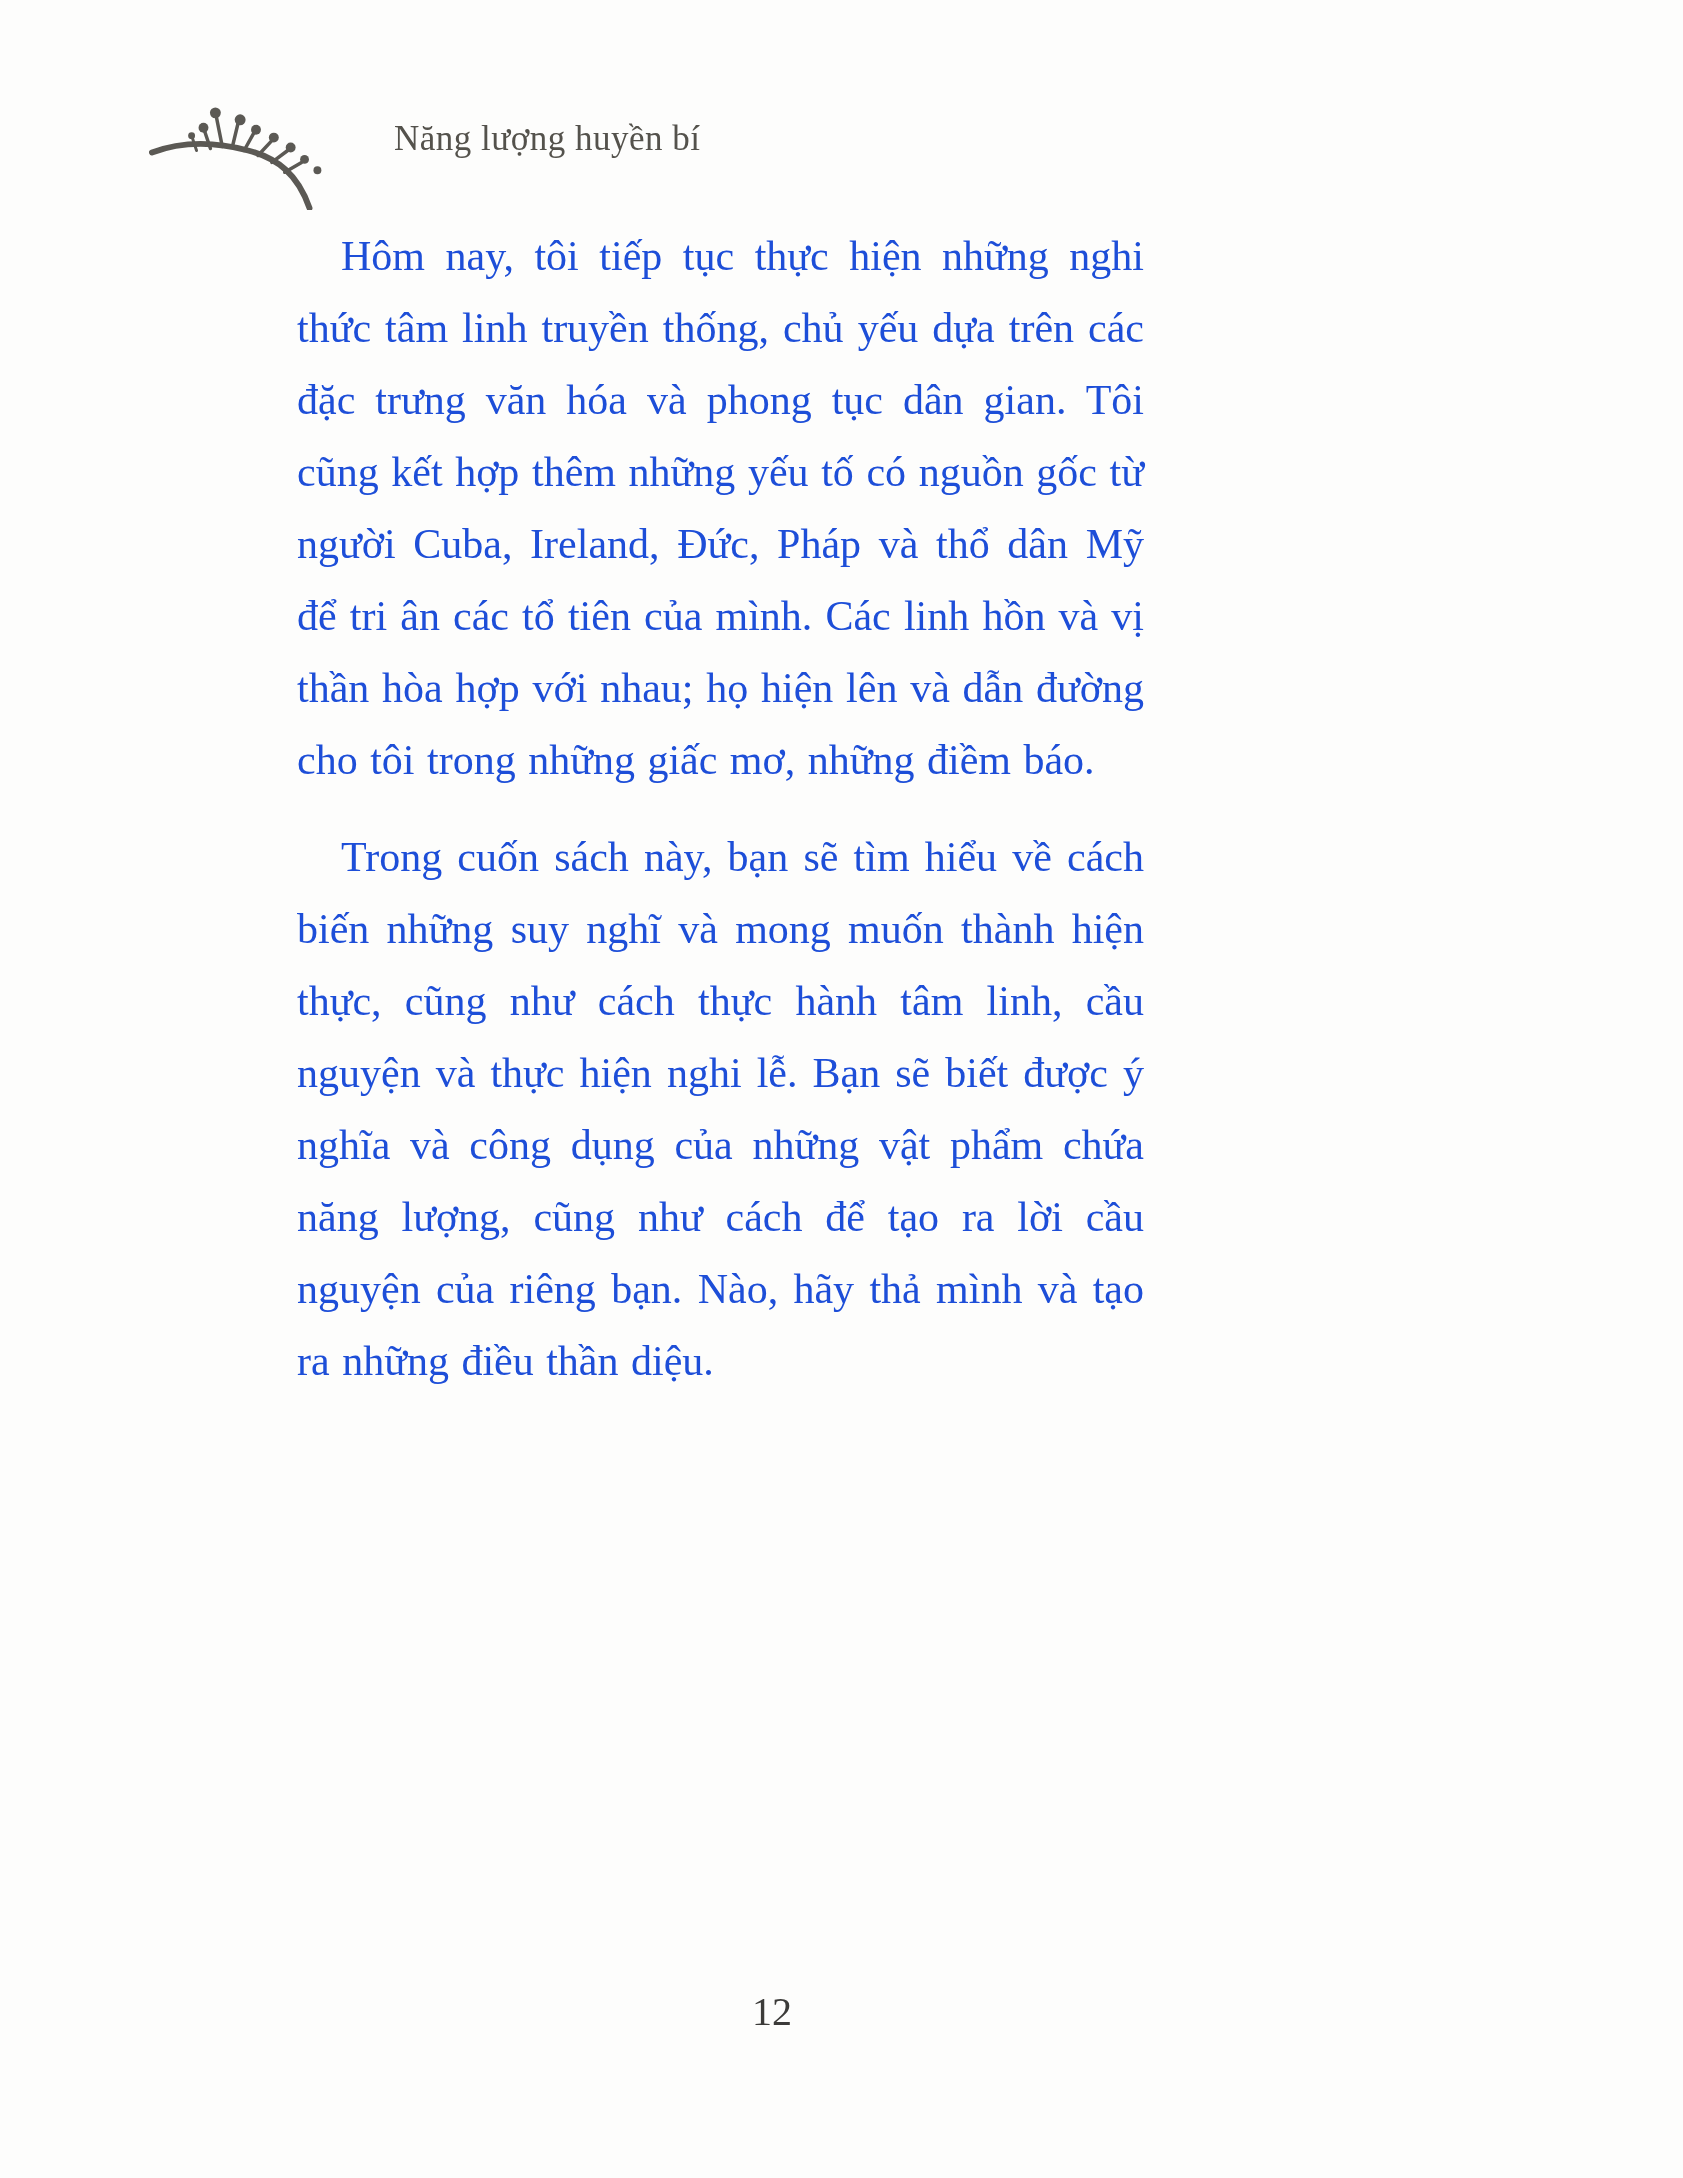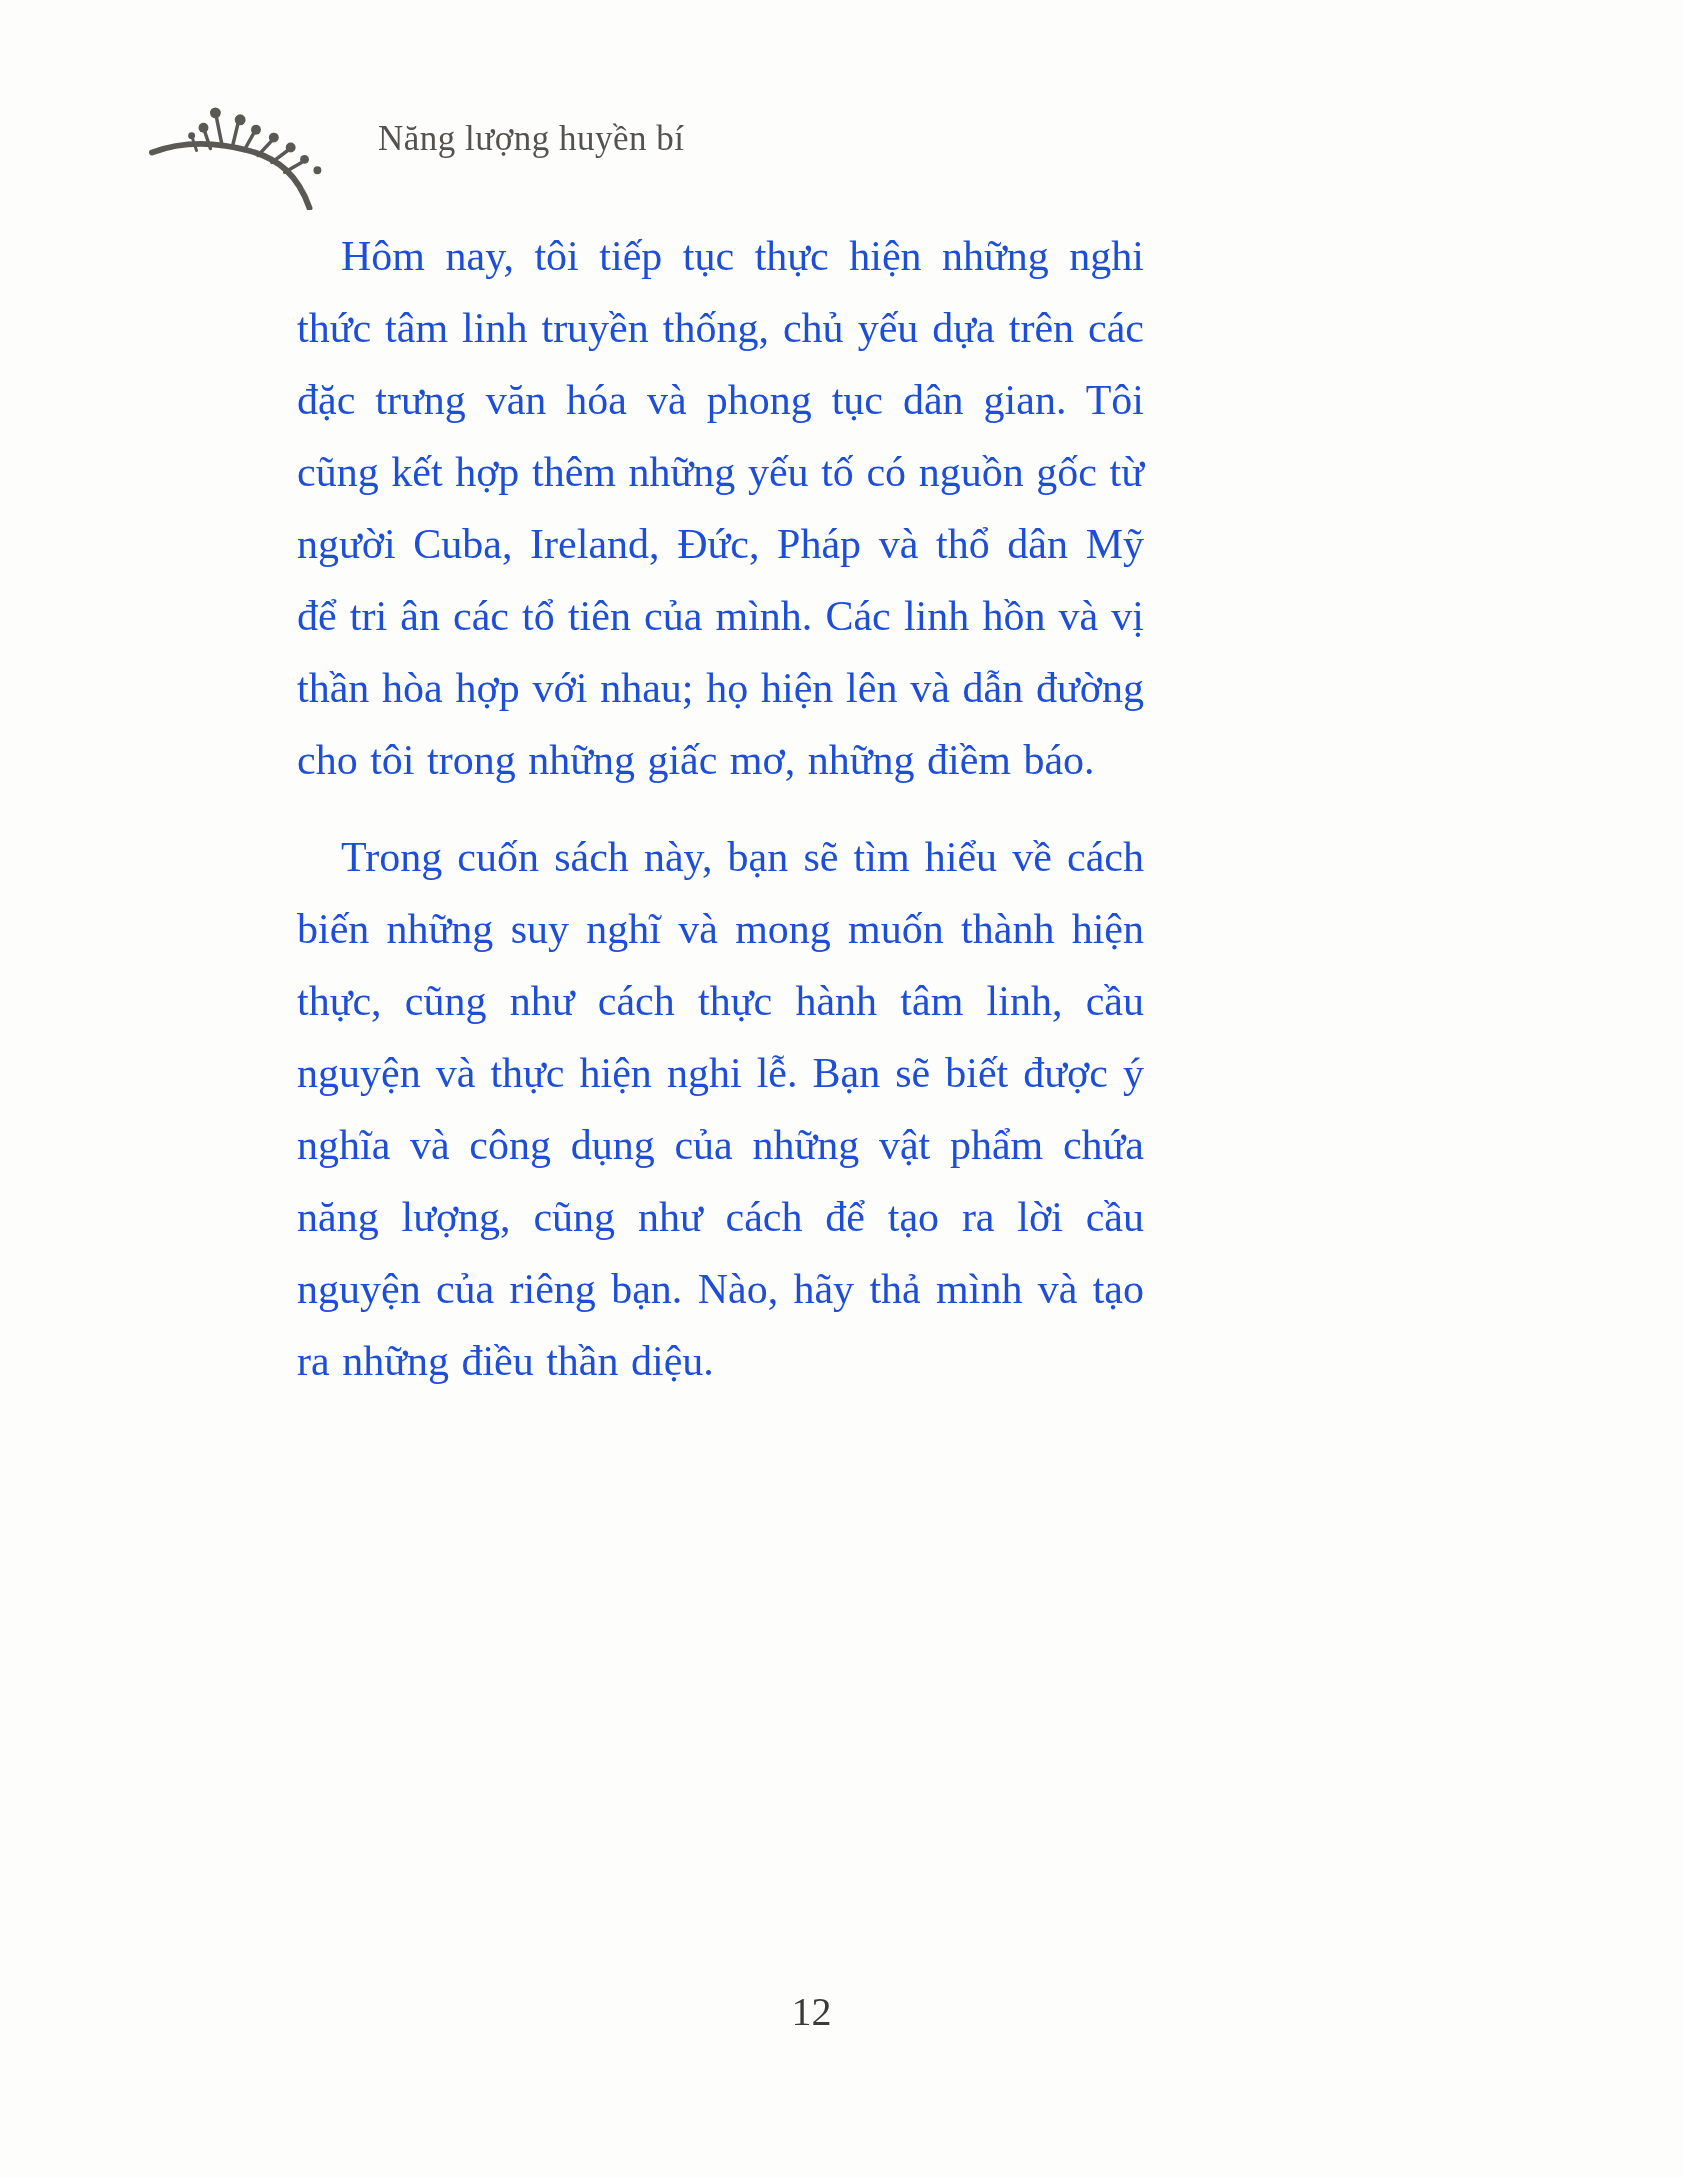--- a/index.html
+++ b/index.html
@@ -16,21 +16,21 @@
     font-family: "Liberation Serif", "DejaVu Serif", serif;
     overflow: hidden;
   }
   .page-header {
     position: absolute;
     left: 149px;
     top: 87px;
     height: 109px;
     display: flex;
     align-items: center;
-    gap: 16px;
+    gap: 32px;
   }
   .branch-icon {
     display: inline-block;
     width: 213px;
     height: 119px;
     flex: 0 0 auto;
     margin-top: 18px;
   }
   .running-header-title {
     font-size: 35px;
@@ -53,21 +53,21 @@
   .body-text p {
     margin: 0 0 25px 0;
     text-indent: 44px;
     word-spacing: 2px;
   }
   .page-number {
     position: absolute;
     left: 752px;
     top: 1988px;
     width: 119px;
-    text-align: center;
+    text-align: left;
     font-size: 40px;
     color: #3c3b39;
   }
 </style>
 </head>
 <body>
 
 <div class="book-page">
 
   <div class="page-header">

